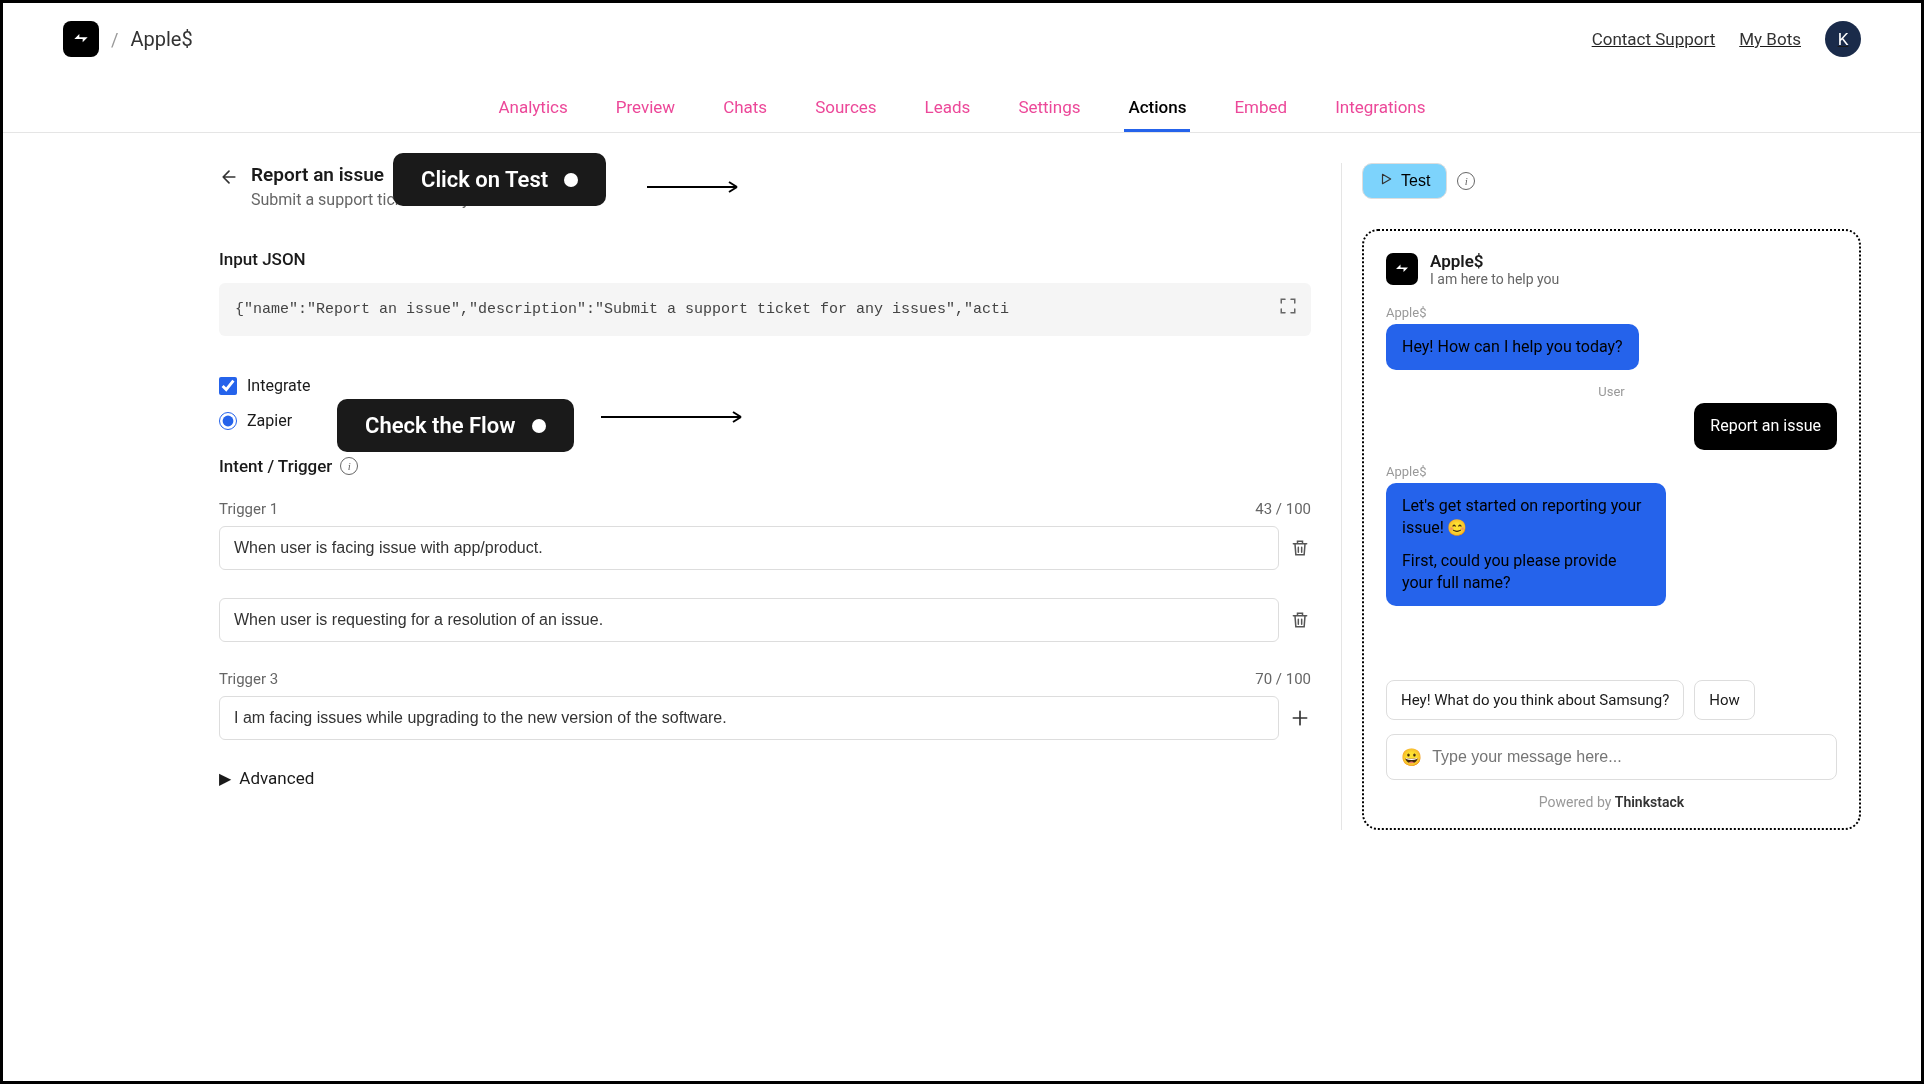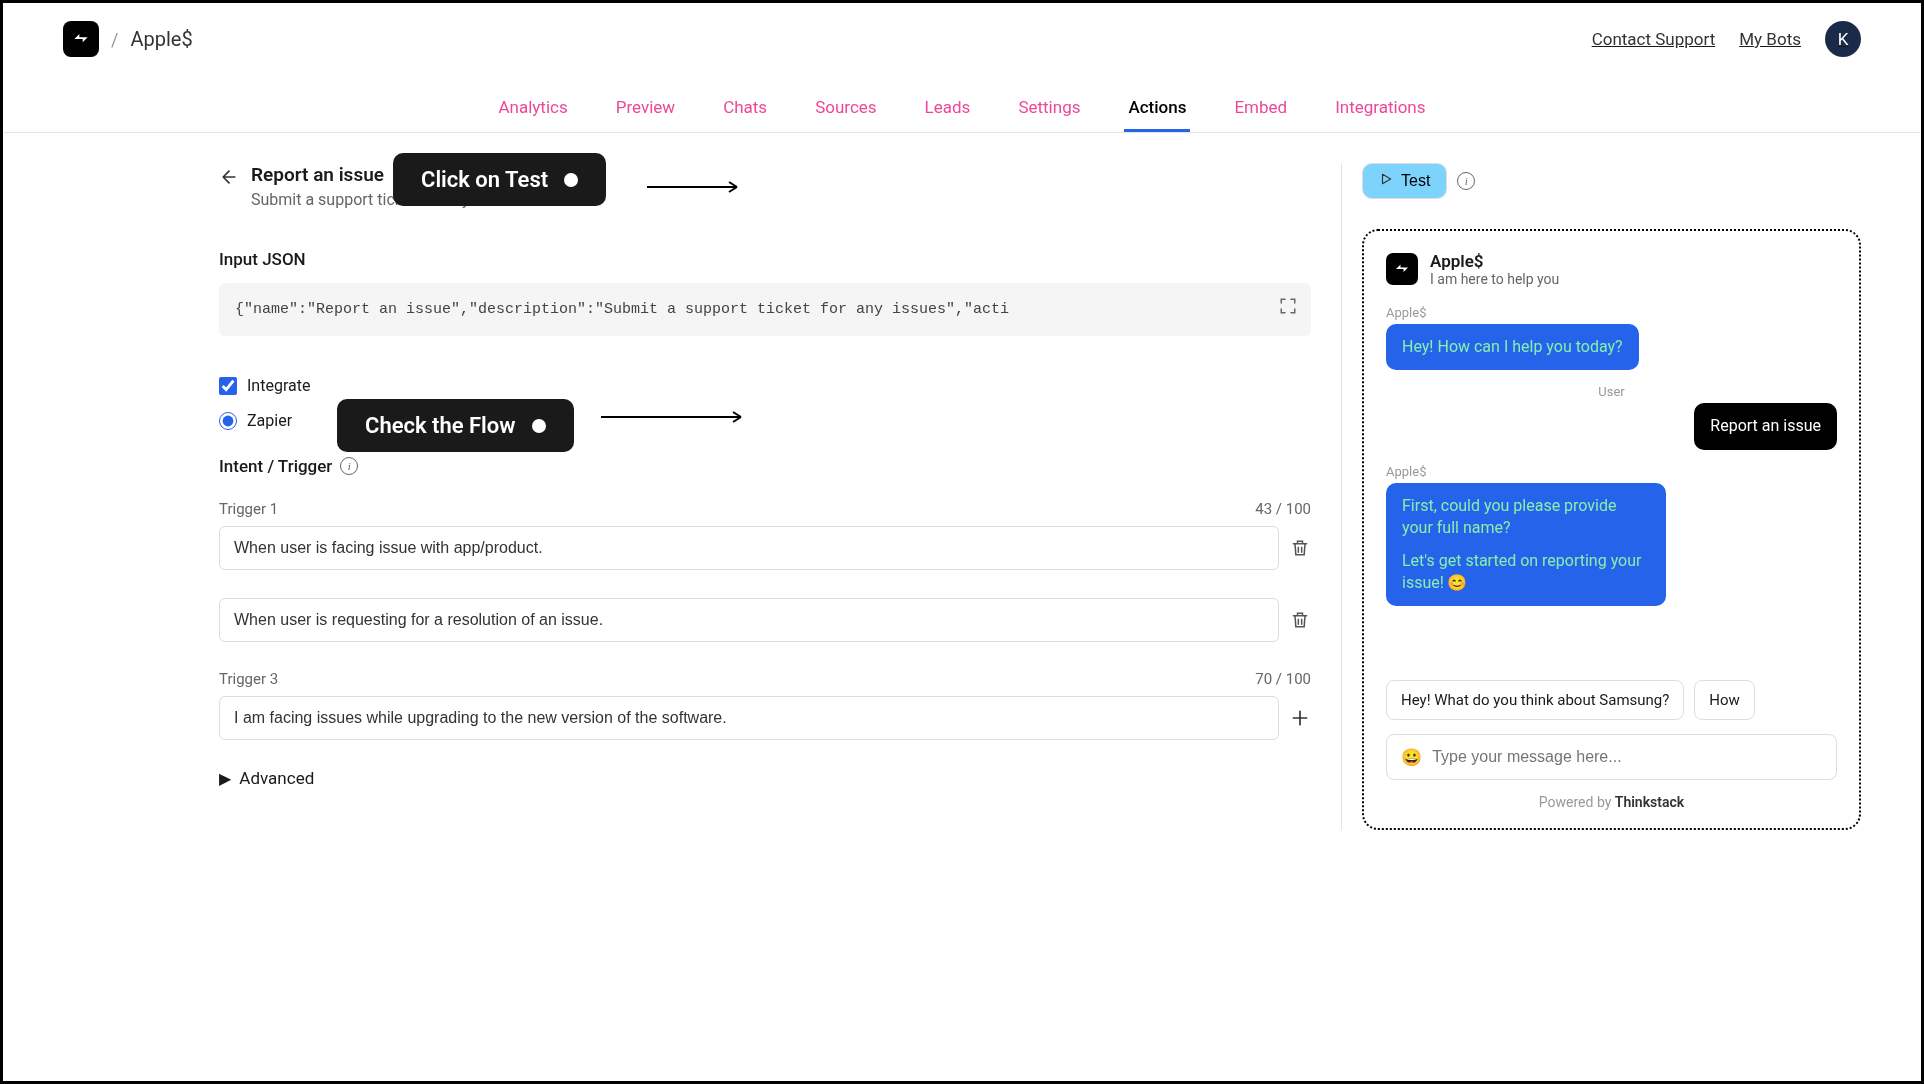--- a/index.html
+++ b/index.html
@@ -58,21 +58,21 @@
     
     .chat-widget { border: 2.5px dotted #000; border-radius: 16px; padding: 14px; }
     .chat-header { display: flex; align-items: center; gap: 12px; padding: 6px 8px 14px 8px; }
     .chat-logo { width: 32px; height: 32px; background: #000; border-radius: 7px; display: flex; align-items: center; justify-content: center; }
     .chat-title { font-size: 17px; font-weight: 600; }
     .chat-subtitle { font-size: 14px; color: #666; }
     .chat-body { padding: 4px 8px; }
     .chat-sender { font-size: 13px; color: #999; margin-bottom: 4px; }
     .chat-sender.right { text-align: center; }
     .bubble { padding: 12px 16px; border-radius: 10px; font-size: 16px; max-width: 280px; display: inline-block; margin-bottom: 14px; line-height: 1.4; }
-    .bubble.bot { background: #2563eb; color: #86efac; }
+    .bubble.bot { background: #2563eb; color: #000000; }
     .bubble.user { background: #000; color: #fff; float: right; }
     .bubble-row { overflow: hidden; }
     .bubble p + p { margin-top: 10px; }
     .chat-suggestions { display: flex; gap: 10px; margin-top: 60px; overflow: hidden; }
     .suggestion { border: 1px solid #ddd; border-radius: 8px; padding: 10px 14px; font-size: 15px; white-space: nowrap; cursor: pointer; }
     .chat-input-row { display: flex; align-items: center; gap: 10px; margin-top: 14px; border: 1px solid #ddd; border-radius: 8px; padding: 12px 14px; }
     .chat-input { flex: 1; border: none; outline: none; font-size: 16px; }
     .emoji { font-size: 17px; }
     .chat-footer { text-align: center; color: #999; font-size: 14px; margin-top: 14px; }
     .chat-footer strong { color: #333; font-weight: 600; }
@@ -249,22 +249,22 @@
         <div class="bubble-row">
           <div class="bubble bot">Hey! How can I help you today?</div>
         </div>
         <div class="chat-sender right">User</div>
         <div class="bubble-row">
           <div class="bubble user">Report an issue</div>
         </div>
         <div class="chat-sender">Apple$</div>
         <div class="bubble-row">
           <div class="bubble bot">
+            <p>Let's get started on reporting your issue! 😊</p>
             <p>First, could you please provide your full name?</p>
-            <p>Let's get started on reporting your issue! 😊</p>
           </div>
         </div>
         <div class="chat-suggestions">
           <div class="suggestion">Hey! What do you think about Samsung?</div>
           <div class="suggestion">How</div>
         </div>
         <div class="chat-input-row">
           <span class="emoji">😀</span>
           <input class="chat-input" placeholder="Type your message here..." style="">
         </div>

